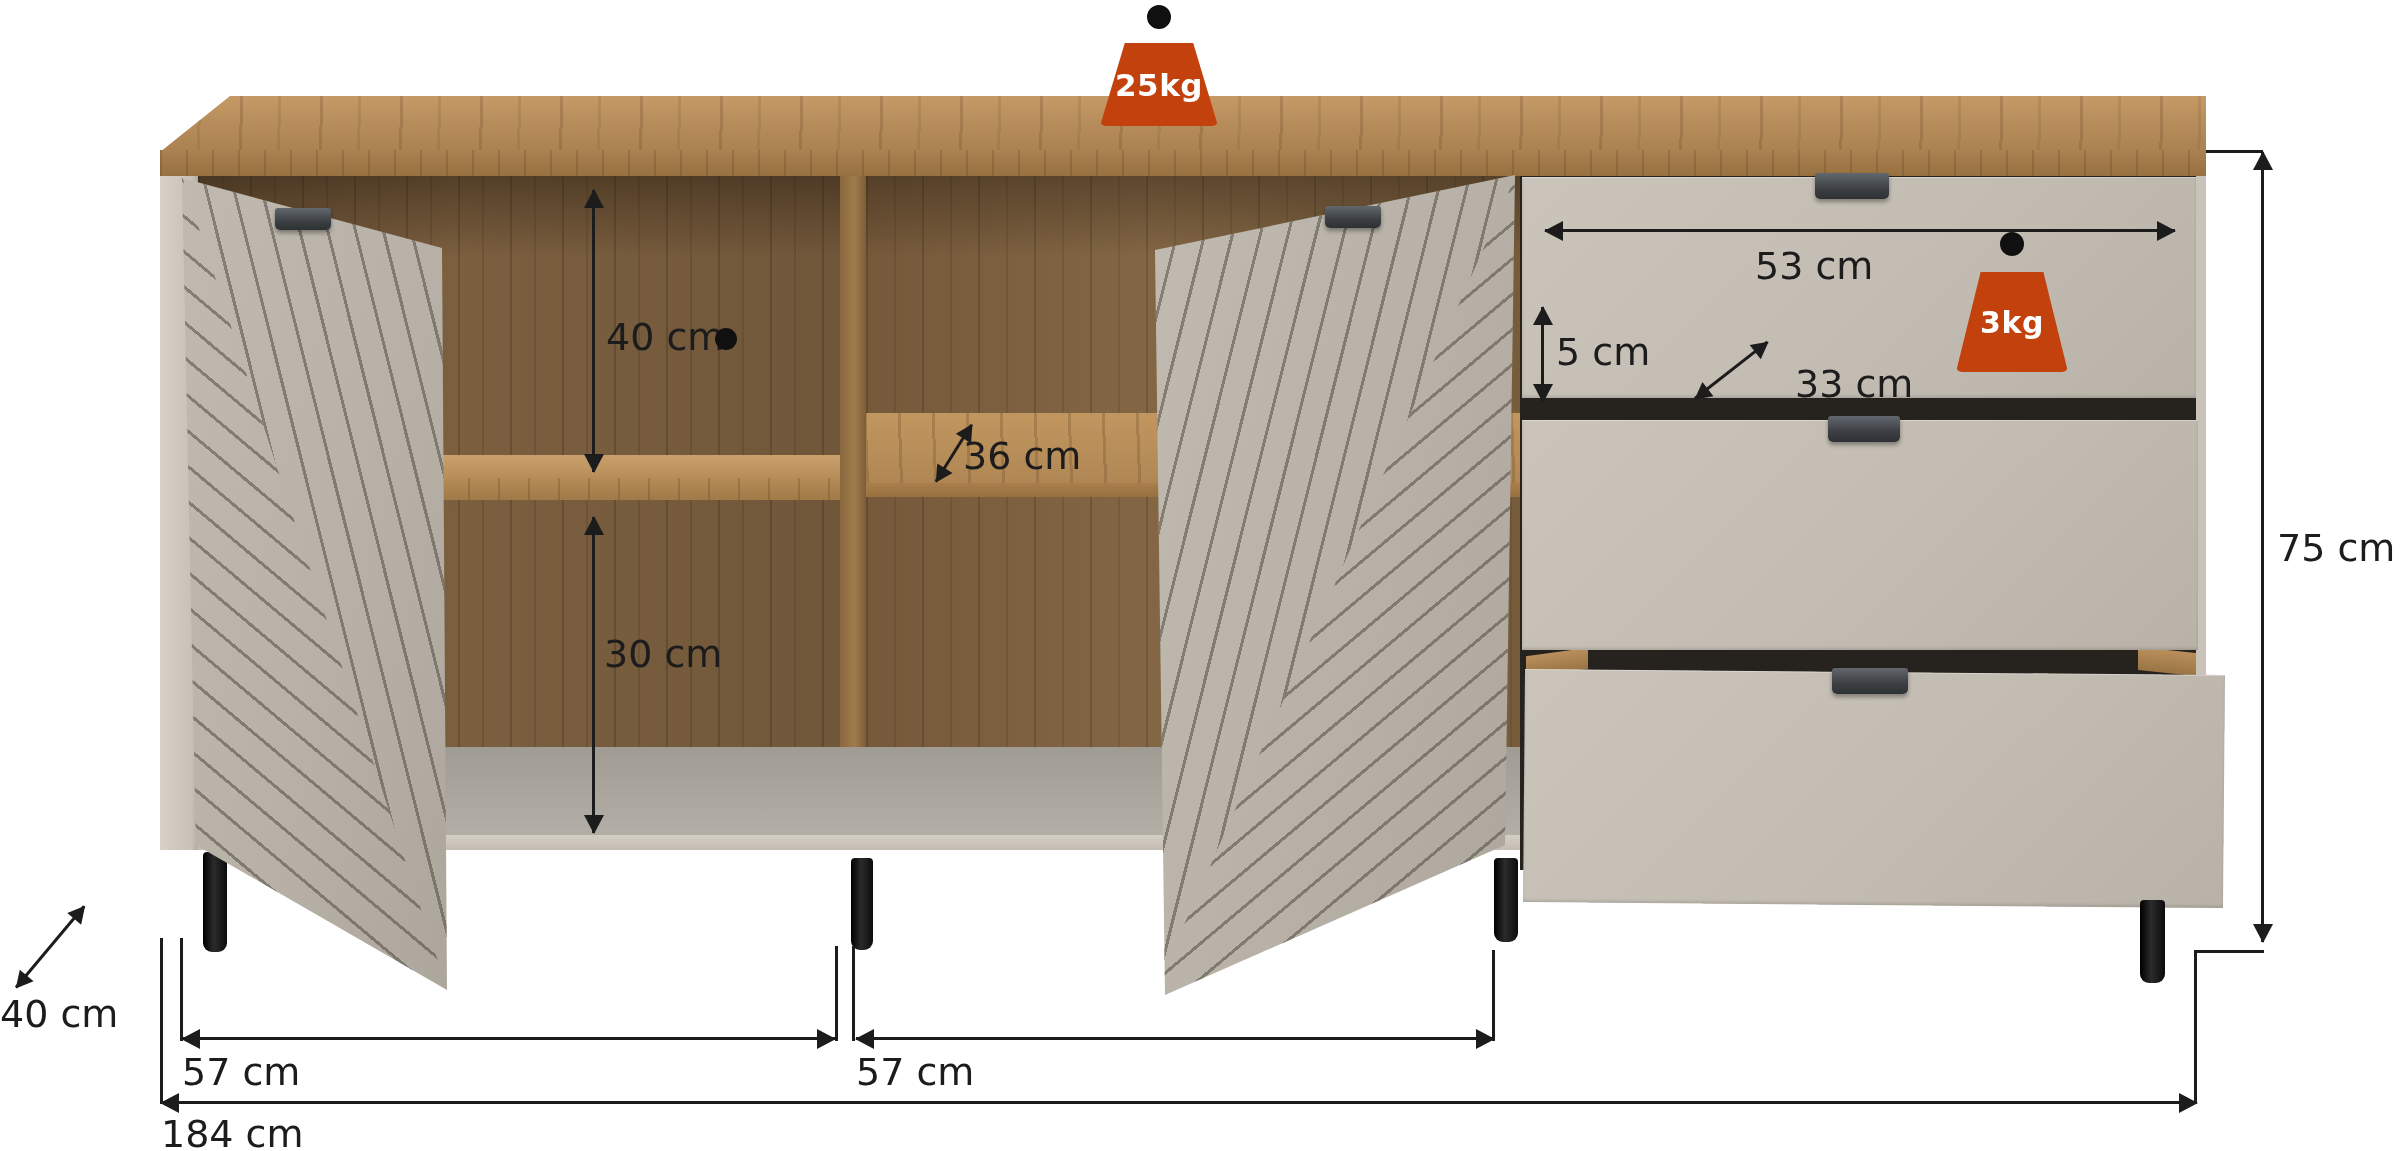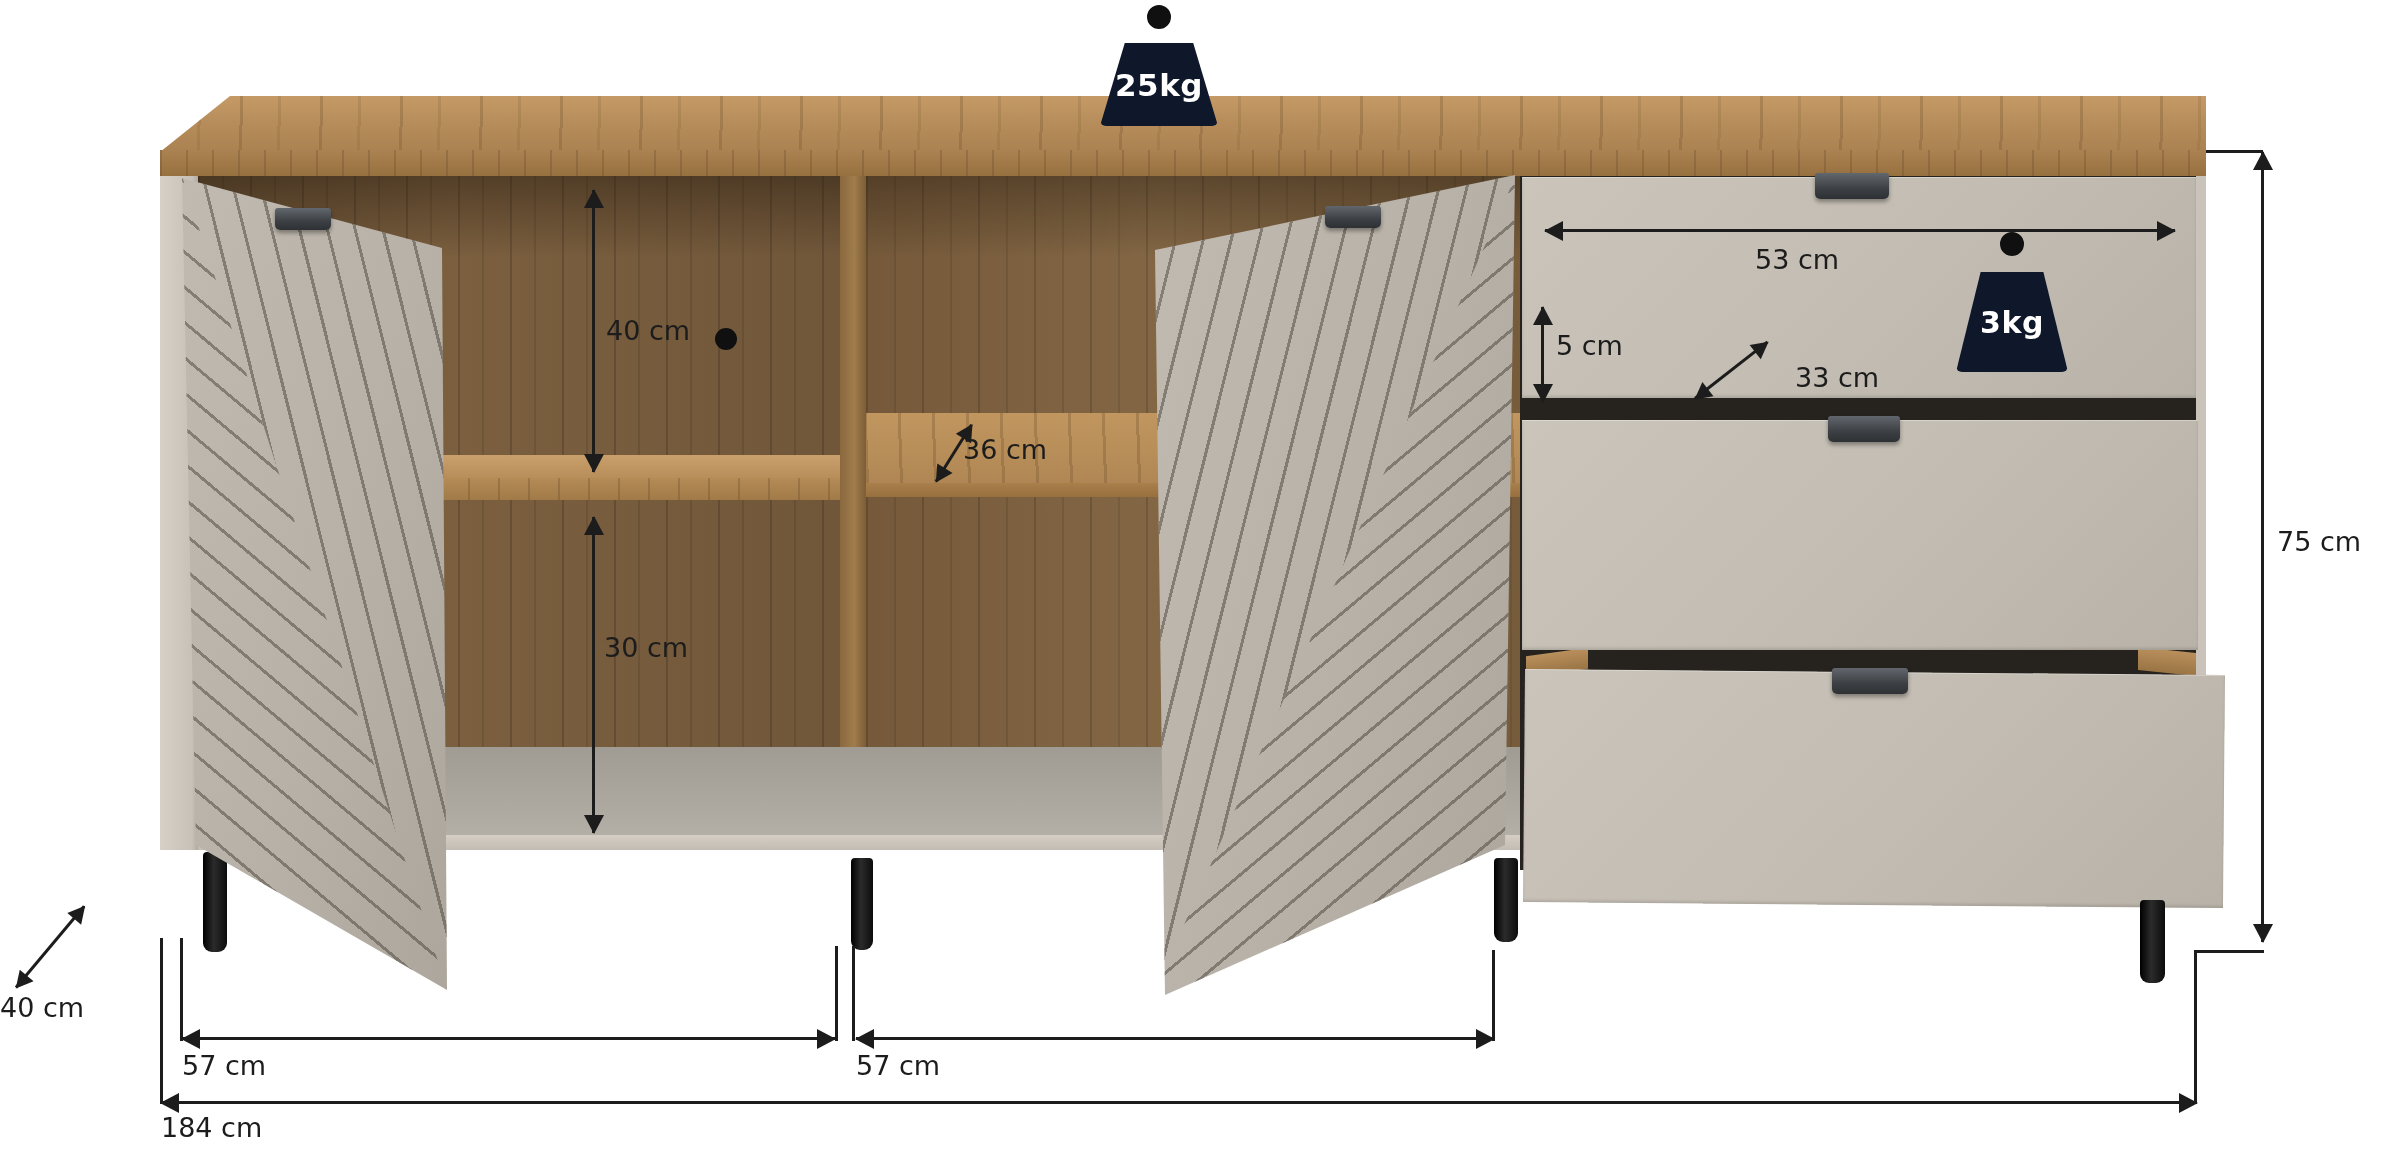--- a/index.html
+++ b/index.html
@@ -87,26 +87,26 @@
     background:repeating-linear-gradient(320deg, rgba(74,67,58,.5) 0 3px, transparent 3px 27px);}
   .door-right .pat-shallow{clip-path:polygon(0 0,100% 0,0 100%);
     background:repeating-linear-gradient(284deg, rgba(74,67,58,.5) 0 3px, transparent 3px 27px);}
 
   
   .leg{background:linear-gradient(90deg,#000,#2b2b2b 45%,#0c0c0c);border-radius:4px 4px 9px 9px;}
 
   
   .weight{z-index:45;}
   .weight .ring{left:50%;transform:translateX(-50%);top:0;border-style:solid;border-color:#101010;border-radius:50%;background:transparent;}
-  .weight .body{left:50%;transform:translateX(-50%);background:#0f172a;display:flex;align-items:center;justify-content:center;border-radius:6px;}
+  .weight .body{left:50%;transform:translateX(-50%);background:#c2410c;display:flex;align-items:center;justify-content:center;border-radius:6px;}
   .weight .body span{position:static;color:#fff;font-weight:bold;letter-spacing:.5px;}
 
   
   .dim{z-index:40;}
-  .lbl{color:#1c1c1c;font-size:27px;white-space:nowrap;z-index:41;}
+  .lbl{color:#1c1c1c;font-size:38px;white-space:nowrap;z-index:41;}
   .lbl.ctr{text-align:left;}
   .vline,.varrow{width:3px;background:#1c1c1c;}
   .hline,.harrow{height:3px;background:#1c1c1c;}
   .varrow::before{content:"";position:absolute;top:-1px;left:50%;transform:translateX(-50%);
     border-left:10px solid transparent;border-right:10px solid transparent;border-bottom:19px solid #1c1c1c;}
   .varrow::after{content:"";position:absolute;bottom:-1px;left:50%;transform:translateX(-50%);
     border-left:10px solid transparent;border-right:10px solid transparent;border-top:19px solid #1c1c1c;}
   .harrow::before{content:"";position:absolute;left:-1px;top:50%;transform:translateY(-50%);
     border-top:10px solid transparent;border-bottom:10px solid transparent;border-right:19px solid #1c1c1c;}
   .harrow::after{content:"";position:absolute;right:-1px;top:50%;transform:translateY(-50%);

